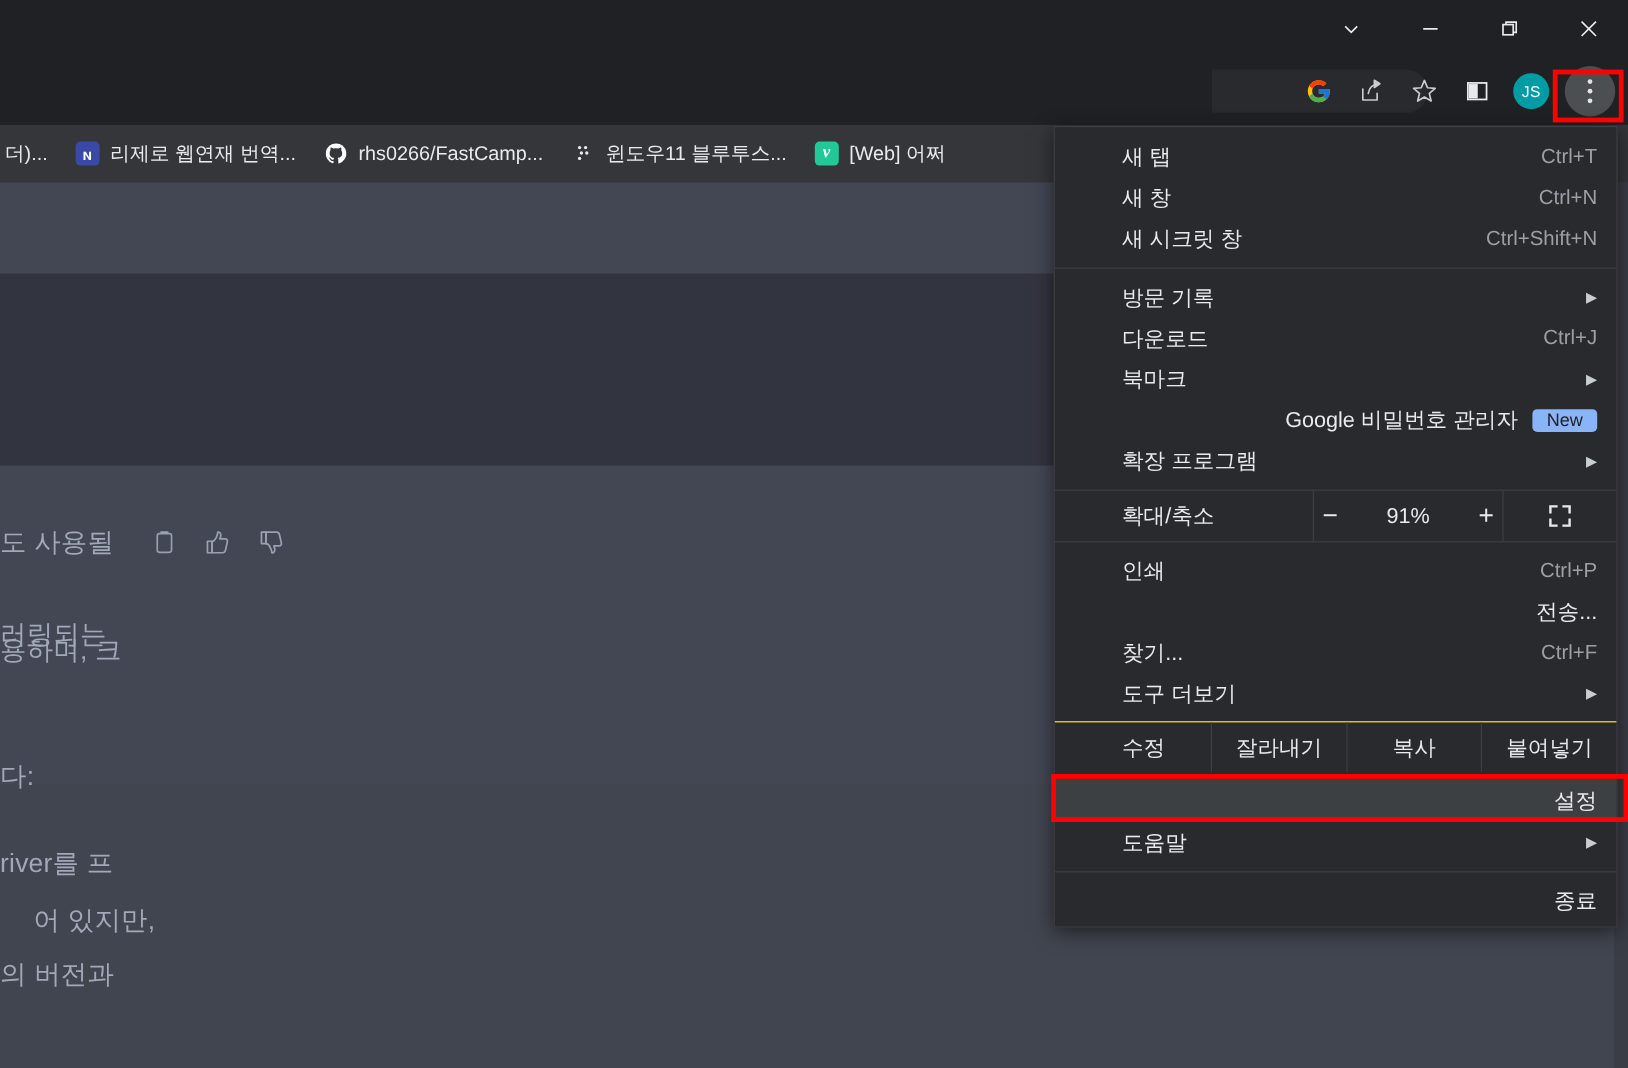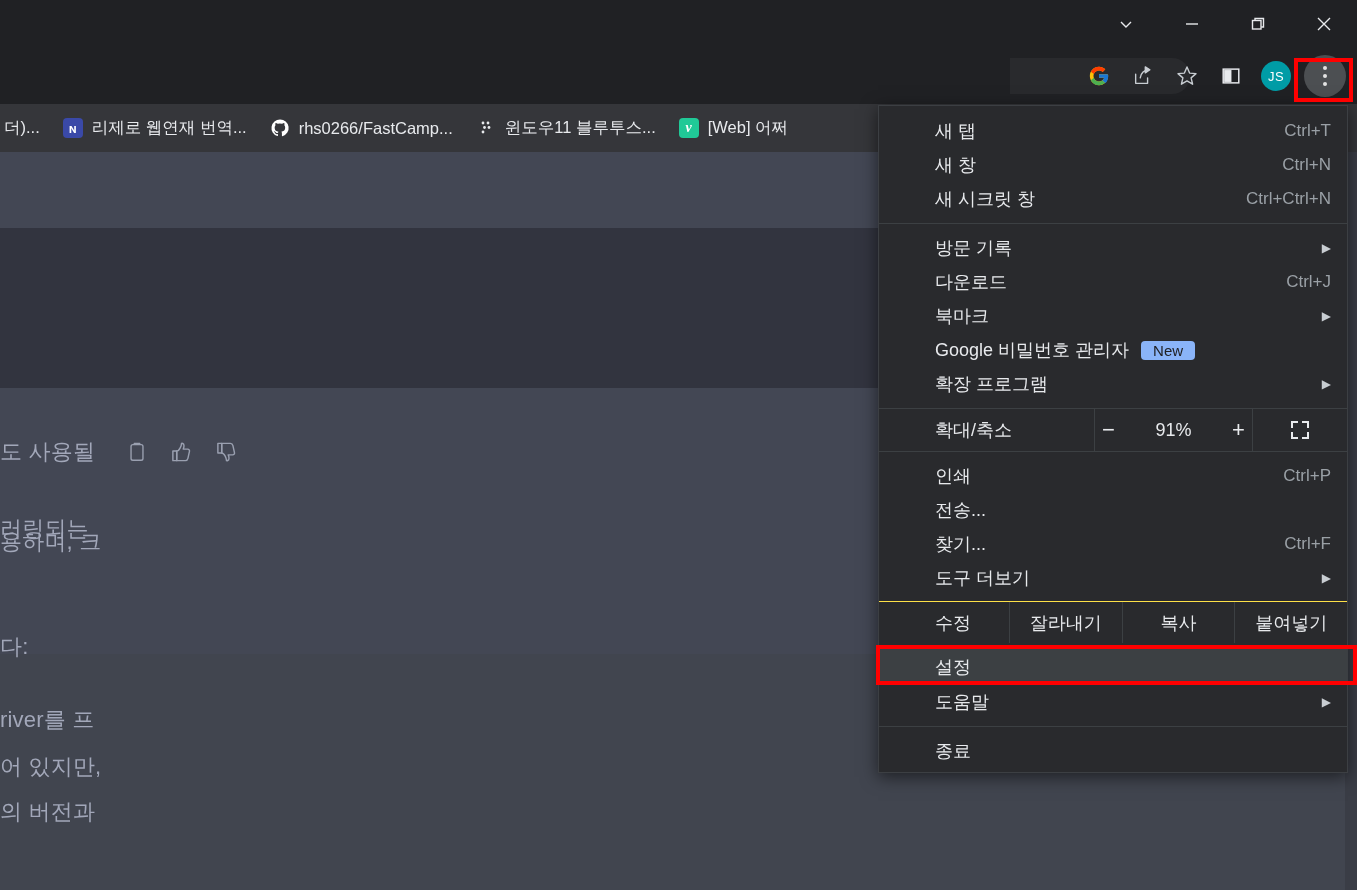--- a/index.html
+++ b/index.html
@@ -110,21 +110,21 @@
   .menu {
     position: absolute; left: 878px; top: 105px; width: 470px; height: 668px;
     background: #292a2d;
     border: 1px solid #3c3f43;
     box-shadow: 0 4px 16px rgba(0,0,0,.55);
     z-index: 20;
     font-size: 18px;
   }
   .mi {
     position: relative; height: 34px; display: flex; align-items: center;
-    padding: 0 16px 0 56px; color: #e8eaed; white-space: nowrap;
+    padding: 0 16px 0 56px; color: #e8eaed; white-space: nowrap; justify-content: flex-end;
   }
   .mi .label { flex: 0 0 auto; }
   .mi .accel { margin-left: auto; color: #9aa0a6; font-size: 17px; }
   .mi .arrow { margin-left: auto; color: #c8cdd2; font-size: 12px; line-height: 1; }
   .mi .badge {
     margin-left: 12px; background: #8ab4f8; color: #202124;
     font-size: 15px; padding: 1px 12px; border-radius: 4px;
   }
   .mi-sep { height: 1px; background: #3c4043; margin: 7px 0; }
 
@@ -312,41 +312,41 @@
           <path d="M3 3 h4 v10 H3 z"></path>
           <path d="M7 13 c3 0 5 6 5 8 0 0 2.6.5 2.6-2.6 0-1.5-.8-3.4-.8-3.4 h4.6 c1.5 0 2.2-1.2 1.9-2.4 l-1.6-7.3 C18.4 4 17.5 3 16.1 3 H7 z"></path>
         </svg>
       </span>
     </div>
 
     <div class="pg-line" style="left:0px; top:330px;margin-top:32px;">러링되는</div>
     <div class="pg-line" style="left:0px; top:375px;">용하며, 크</div>
     <div class="pg-line" style="left:0px; top:480px;">다:</div>
     <div class="pg-line" style="left:0px; top:553px;">river를 프</div>
-    <div class="pg-line" style="left:0px; top:600px;">어 있지만,</div>
+    <div class="pg-line" style="left:0px; top:600px;padding-left:28px;">어 있지만,</div>
     <div class="pg-line" style="left:0px; top:645px;">의 버전과</div>
   </div>
 
   <div class="scrollbar-strip"></div>
 
   <div class="menu">
 
     <div style="height:8px"></div>
 
     <div class="mi">
       <span class="label">새 탭</span>
       <span class="accel">Ctrl+T</span>
     </div>
     <div class="mi">
       <span class="label">새 창</span>
       <span class="accel">Ctrl+N</span>
     </div>
     <div class="mi">
       <span class="label">새 시크릿 창</span>
-      <span class="accel">Ctrl+Ctrl+N</span>
+      <span class="accel">Ctrl+Shift+N</span>
     </div>
 
     <div class="mi-sep"></div>
 
     <div class="mi">
       <span class="label">방문 기록</span>
       <span class="arrow">▶</span>
     </div>
     <div class="mi">
       <span class="label">다운로드</span>

